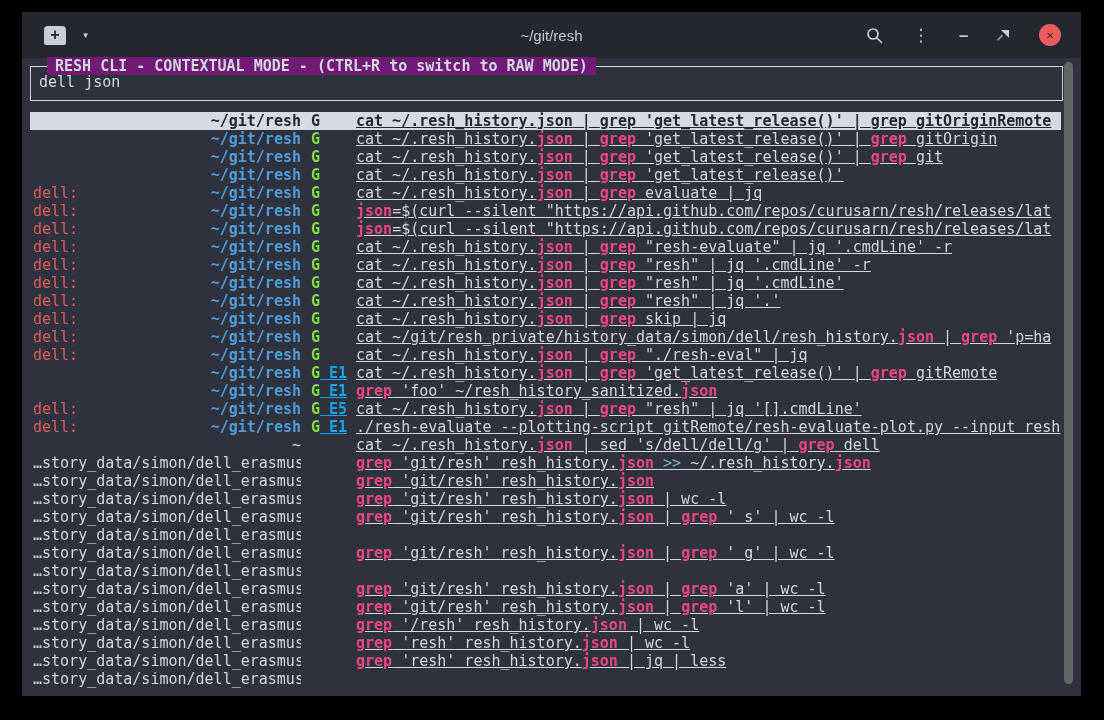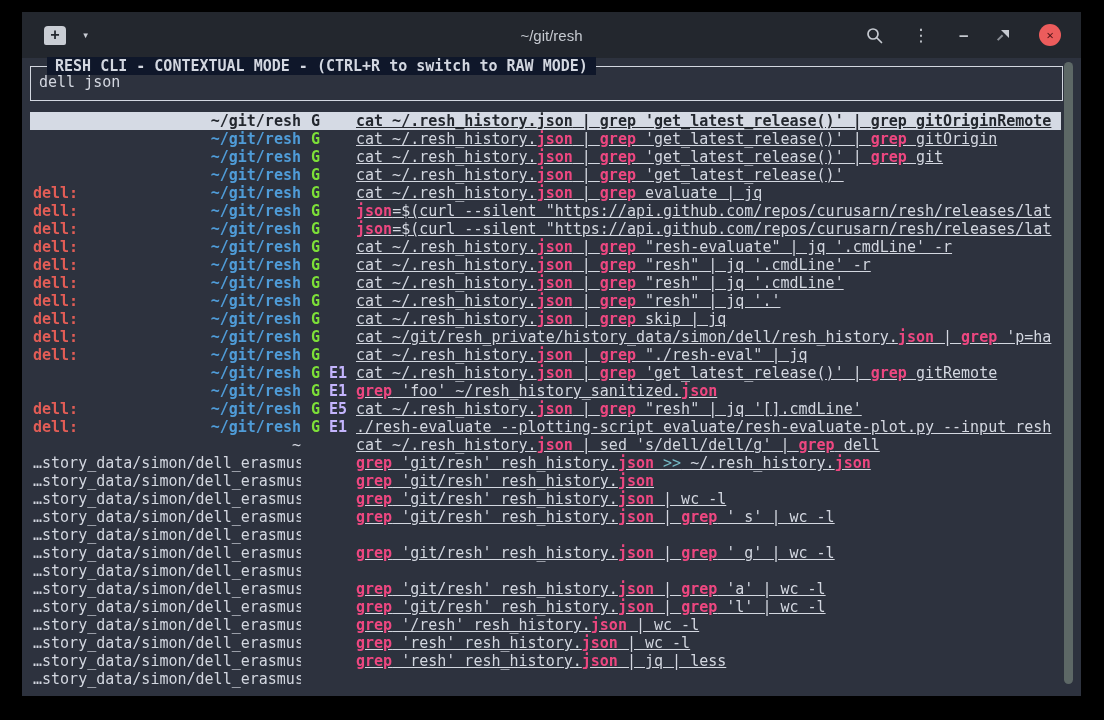--- a/index.html
+++ b/index.html
@@ -17,35 +17,35 @@
   .kebab{font-size:17px;letter-spacing:0;}
   .minimize{font:bold 14px "DejaVu Sans Mono",monospace;}
   .restore-box{width:11px;height:11px;position:relative;}
   .restore-box::after{content:"";position:absolute;right:0;top:0;width:0;height:0;border-left:8px solid transparent;border-top:8px solid #c6cad1;}
   .restore-box::before{content:"";position:absolute;left:0;bottom:0;width:7px;height:1.5px;background:#8a8f96;transform:rotate(-45deg);transform-origin:left bottom;}
   .close-btn{width:22px;height:22px;border-radius:50%;background:#ec5c5c;color:#4a1215;display:flex;align-items:center;justify-content:center;font:bold 12px "DejaVu Sans Mono",monospace;}
 
   
   .terminal{position:absolute;top:46px;left:0;right:0;bottom:0;font:15px/18px "DejaVu Sans Mono",monospace;color:#d3d7e0;}
   .querybox{position:relative;margin:8px 18px 0 8px;height:35px;border:1px solid #d3d7e0;box-sizing:border-box;}
-  .box-title{position:absolute;top:-10px;left:16px;background:#0f172a;padding:0 8px;font-weight:bold;white-space:pre;}
+  .box-title{position:absolute;top:-10px;left:16px;background:#701a75;padding:0 8px;font-weight:bold;white-space:pre;}
   .query{padding:6px 0 0 8px;white-space:pre;}
 
   .list{margin-top:11px;}
   .row{display:flex;height:18px;line-height:18px;margin:0 20px 0 8px;padding-left:3px;white-space:pre;overflow:hidden;}
   .row.selected{background:#d5dae4;color:#23272e;font-weight:bold;}
   .row.selected .path-blue,.row.selected .path-white,.row.selected .match,.row.selected .op,
   .row.selected .flag-g,.row.selected .flag-e,.row.selected .host{color:#23272e;}
   .left{flex:0 0 268px;display:flex;justify-content:space-between;overflow:hidden;}
-  .host{color:#e25d56;font-weight:bold;}
+  .host{color:#e25d56;font-weight:normal;}
   .path-blue{color:#4f9cd8;font-weight:bold;}
   .path-white{color:#d3d7e0;}
   .flags{flex:0 0 46px;padding-left:10px;box-sizing:border-box;overflow:hidden;}
   .flag-g{color:#7de038;font-weight:bold;}
-  .flag-e{color:#c4b5fd;font-weight:bold;}
+  .flag-e{color:#0ea5e9;font-weight:bold;text-decoration:underline;}
   .cmd{flex:1;overflow:hidden;padding-left:9px;text-decoration:underline;}
   .match{color:#ed4780;font-weight:bold;}
   .op{color:#74b8c4;}
   .scrollbar{position:absolute;top:4px;right:8px;width:9px;height:622px;background:#5d6866;border-radius:5px;}
 </style>
 </head>
 <body>
 
 <div class="window">
 
@@ -87,21 +87,21 @@
         <div class="row"><span class="left"><span class="host">dell:</span><span class="path-blue">~/git/resh</span></span><span class="flags"><span class="flag-g">G</span><span class="flag-e"></span></span><span class="cmd">cat ~/.resh_history.<span class="match">json</span> | <span class="match">grep</span> "resh-evaluate" | jq '.cmdLine' -r</span></div>
         <div class="row"><span class="left"><span class="host">dell:</span><span class="path-blue">~/git/resh</span></span><span class="flags"><span class="flag-g">G</span><span class="flag-e"></span></span><span class="cmd">cat ~/.resh_history.<span class="match">json</span> | <span class="match">grep</span> "resh" | jq '.cmdLine' -r</span></div>
         <div class="row"><span class="left"><span class="host">dell:</span><span class="path-blue">~/git/resh</span></span><span class="flags"><span class="flag-g">G</span><span class="flag-e"></span></span><span class="cmd">cat ~/.resh_history.<span class="match">json</span> | <span class="match">grep</span> "resh" | jq '.cmdLine'</span></div>
         <div class="row"><span class="left"><span class="host">dell:</span><span class="path-blue">~/git/resh</span></span><span class="flags"><span class="flag-g">G</span><span class="flag-e"></span></span><span class="cmd">cat ~/.resh_history.<span class="match">json</span> | <span class="match">grep</span> "resh" | jq '.'</span></div>
         <div class="row"><span class="left"><span class="host">dell:</span><span class="path-blue">~/git/resh</span></span><span class="flags"><span class="flag-g">G</span><span class="flag-e"></span></span><span class="cmd">cat ~/.resh_history.<span class="match">json</span> | <span class="match">grep</span> skip | jq</span></div>
         <div class="row"><span class="left"><span class="host">dell:</span><span class="path-blue">~/git/resh</span></span><span class="flags"><span class="flag-g">G</span><span class="flag-e"></span></span><span class="cmd">cat ~/git/resh_private/history_data/simon/dell/resh_history.<span class="match">json</span> | <span class="match">grep</span> 'p=ha</span></div>
         <div class="row"><span class="left"><span class="host">dell:</span><span class="path-blue">~/git/resh</span></span><span class="flags"><span class="flag-g">G</span><span class="flag-e"></span></span><span class="cmd">cat ~/.resh_history.<span class="match">json</span> | <span class="match">grep</span> "./resh-eval" | jq</span></div>
         <div class="row"><span class="left"><span class="host"></span><span class="path-blue">~/git/resh</span></span><span class="flags"><span class="flag-g">G</span><span class="flag-e"> E1</span></span><span class="cmd">cat ~/.resh_history.<span class="match">json</span> | <span class="match">grep</span> 'get_latest_release()' | <span class="match">grep</span> gitRemote</span></div>
         <div class="row"><span class="left"><span class="host"></span><span class="path-blue">~/git/resh</span></span><span class="flags"><span class="flag-g">G</span><span class="flag-e"> E1</span></span><span class="cmd"><span class="match">grep</span> 'foo' ~/resh_history_sanitized.<span class="match">json</span></span></div>
         <div class="row"><span class="left"><span class="host">dell:</span><span class="path-blue">~/git/resh</span></span><span class="flags"><span class="flag-g">G</span><span class="flag-e"> E5</span></span><span class="cmd">cat ~/.resh_history.<span class="match">json</span> | <span class="match">grep</span> "resh" | jq '[].cmdLine'</span></div>
-        <div class="row"><span class="left"><span class="host">dell:</span><span class="path-blue">~/git/resh</span></span><span class="flags"><span class="flag-g">G</span><span class="flag-e"> E1</span></span><span class="cmd">./resh-evaluate --plotting-script evaluate/resh-evaluate-plot.py --input resh</span></div>
+        <div class="row"><span class="left"><span class="host">dell:</span><span class="path-blue">~/git/resh</span></span><span class="flags"><span class="flag-g">G</span><span class="flag-e"> E1</span></span><span class="cmd">./resh-evaluate --plotting-script gitRemote/resh-evaluate-plot.py --input resh</span></div>
         <div class="row"><span class="left"><span class="host"></span><span class="path-white">~</span></span><span class="flags"><span class="flag-g"></span><span class="flag-e"></span></span><span class="cmd">cat ~/.resh_history.<span class="match">json</span> | sed 's/dell/dell/g' | <span class="match">grep</span> dell</span></div>
         <div class="row"><span class="left"><span class="host"></span><span class="path-white">…story_data/simon/dell_erasmus</span></span><span class="flags"><span class="flag-g"></span><span class="flag-e"></span></span><span class="cmd"><span class="match">grep</span> 'git/resh' resh_history.<span class="match">json</span> <span class="op">&gt;&gt;</span> ~/.resh_history.<span class="match">json</span></span></div>
         <div class="row"><span class="left"><span class="host"></span><span class="path-white">…story_data/simon/dell_erasmus</span></span><span class="flags"><span class="flag-g"></span><span class="flag-e"></span></span><span class="cmd"><span class="match">grep</span> 'git/resh' resh_history.<span class="match">json</span></span></div>
         <div class="row"><span class="left"><span class="host"></span><span class="path-white">…story_data/simon/dell_erasmus</span></span><span class="flags"><span class="flag-g"></span><span class="flag-e"></span></span><span class="cmd"><span class="match">grep</span> 'git/resh' resh_history.<span class="match">json</span> | wc -l</span></div>
         <div class="row"><span class="left"><span class="host"></span><span class="path-white">…story_data/simon/dell_erasmus</span></span><span class="flags"><span class="flag-g"></span><span class="flag-e"></span></span><span class="cmd"><span class="match">grep</span> 'git/resh' resh_history.<span class="match">json</span> | <span class="match">grep</span> ' s' | wc -l</span></div>
         <div class="row"><span class="left"><span class="host"></span><span class="path-white">…story_data/simon/dell_erasmus</span></span><span class="flags"><span class="flag-g"></span><span class="flag-e"></span></span></div>
         <div class="row"><span class="left"><span class="host"></span><span class="path-white">…story_data/simon/dell_erasmus</span></span><span class="flags"><span class="flag-g"></span><span class="flag-e"></span></span><span class="cmd"><span class="match">grep</span> 'git/resh' resh_history.<span class="match">json</span> | <span class="match">grep</span> ' g' | wc -l</span></div>
         <div class="row"><span class="left"><span class="host"></span><span class="path-white">…story_data/simon/dell_erasmus</span></span><span class="flags"><span class="flag-g"></span><span class="flag-e"></span></span></div>
         <div class="row"><span class="left"><span class="host"></span><span class="path-white">…story_data/simon/dell_erasmus</span></span><span class="flags"><span class="flag-g"></span><span class="flag-e"></span></span><span class="cmd"><span class="match">grep</span> 'git/resh' resh_history.<span class="match">json</span> | <span class="match">grep</span> 'a' | wc -l</span></div>
         <div class="row"><span class="left"><span class="host"></span><span class="path-white">…story_data/simon/dell_erasmus</span></span><span class="flags"><span class="flag-g"></span><span class="flag-e"></span></span><span class="cmd"><span class="match">grep</span> 'git/resh' resh_history.<span class="match">json</span> | <span class="match">grep</span> 'l' | wc -l</span></div>

